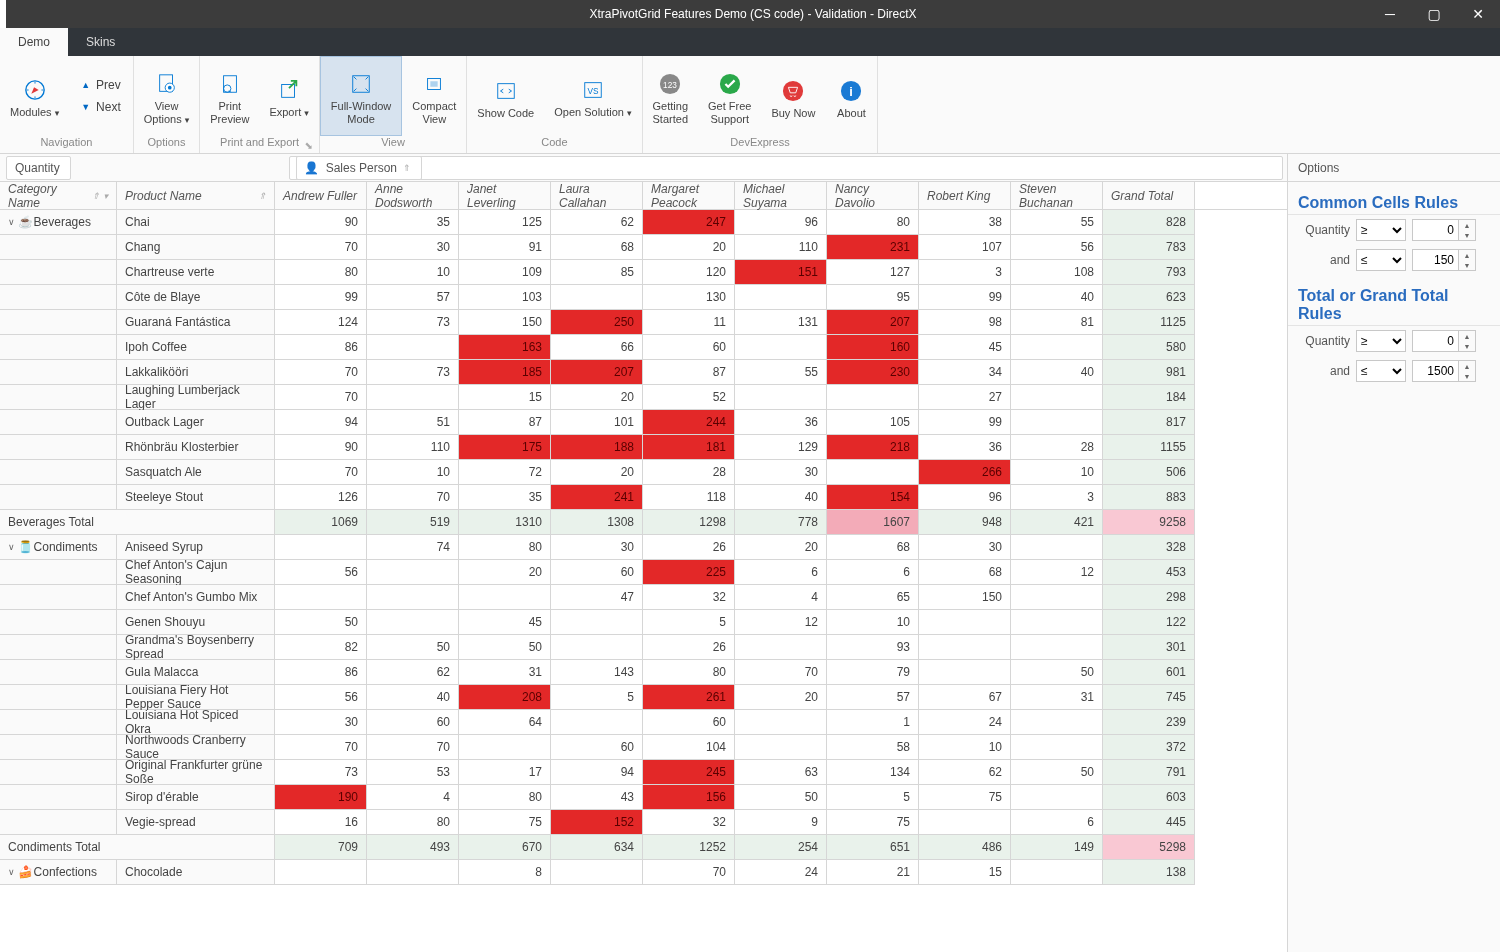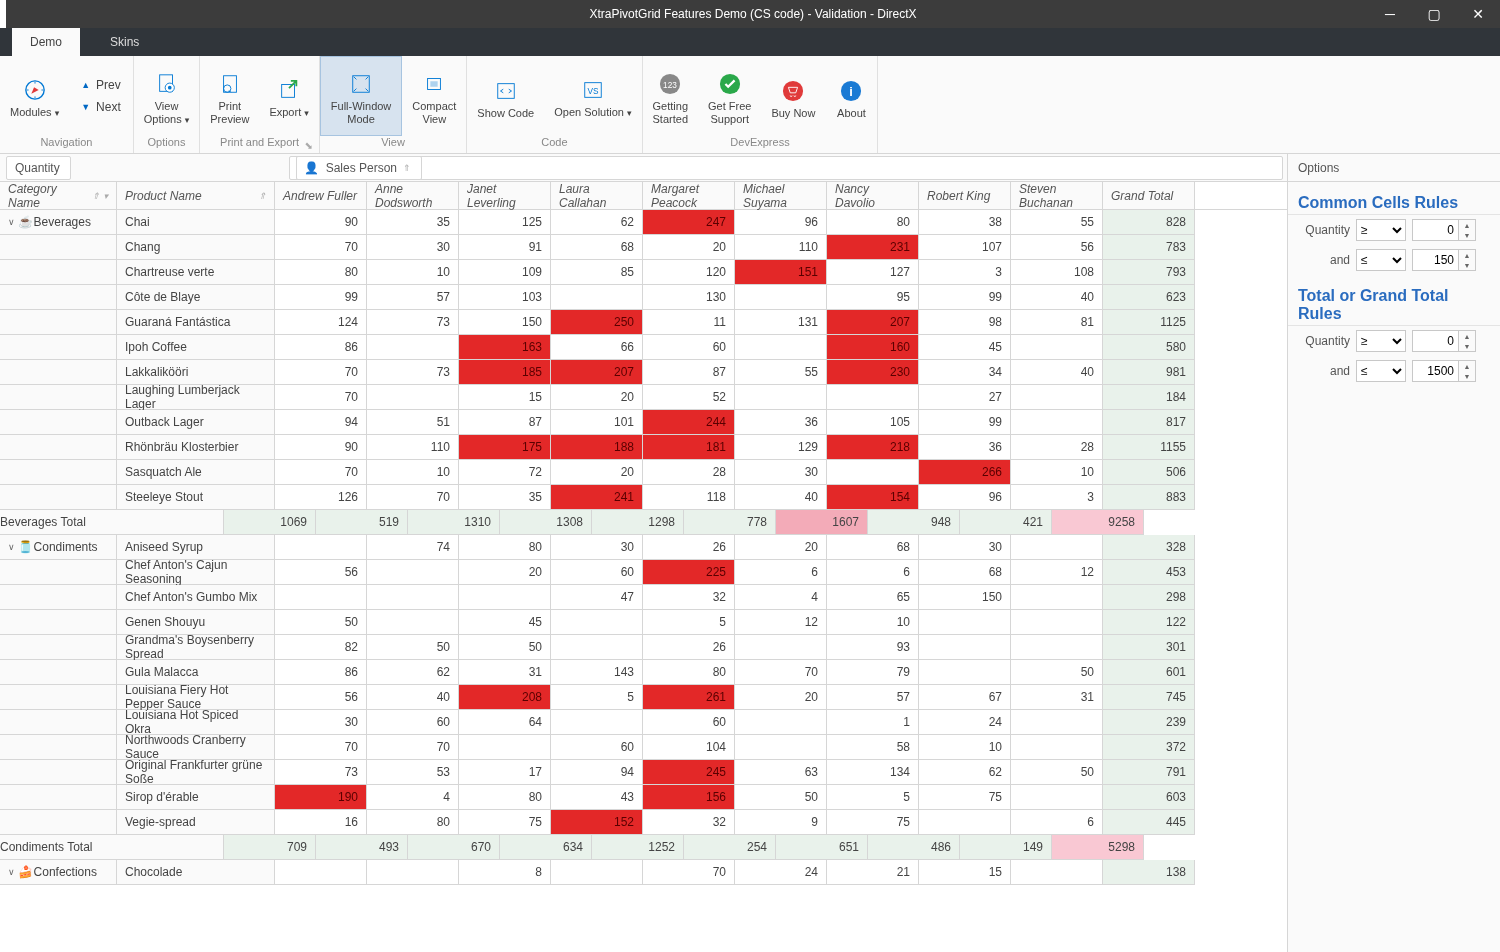--- a/index.html
+++ b/index.html
@@ -4,21 +4,21 @@
 <style>
   * { box-sizing: border-box; margin: 0; padding: 0; }
   body { font-family: "Segoe UI", Tahoma, sans-serif; font-size: 13px; color: #444; background: #fff; width: 1500px; height: 952px; overflow: hidden; display: flex; flex-direction: column; }
 
   
   .titlebar { height: 28px; background: #3c3c3c; color: #fff; display: flex; align-items: center; justify-content: center; position: relative; font-size: 12px; margin-left: 6px; }
   .titlebar .win-btns { position: absolute; right: 0; top: 0; height: 28px; display: flex; }
   .win-btn { width: 44px; height: 28px; display: flex; align-items: center; justify-content: center; color: #fff; font-size: 14px; cursor: pointer; }
 
   .tabstrip { height: 28px; background: #30353a; display: flex; align-items: stretch; }
-  .tab { padding: 0 18px; display: flex; align-items: center; color: #ddd; font-size: 12px; cursor: pointer; margin-left: 12px; }
+  .tab { padding: 0 18px; display: flex; align-items: center; color: #ddd; font-size: 12px; cursor: pointer; }
   .tab.active { background: #fafafa; color: #444; }
 
   
   .ribbon { height: 98px; background: #fafafa; border-bottom: 1px solid #d6d6d6; display: flex; position: relative; }
   .rgroup { border-right: 1px solid #e0e0e0; display: flex; flex-direction: column; height: 100%; }
   .rgroup .btns { display: flex; flex: 1; align-items: stretch; }
   .rgroup .cap { height: 17px; text-align: center; font-size: 11px; color: #888; }
   .rbtn { display: flex; flex-direction: column; align-items: center; justify-content: center; padding: 4px 10px 0; cursor: pointer; min-width: 52px; }
   .rbtn .ico { height: 28px; display: flex; align-items: center; justify-content: center; font-size: 22px; color: #0078d4; }
   .rbtn .lbl { font-size: 11px; text-align: center; line-height: 13px; color: #444; margin-top: 2px; }
@@ -43,21 +43,21 @@
   .cell.num { justify-content: flex-end; }
   .rows-body { flex: 1; overflow: auto; }
   .row { display: flex; height: 25px; }
   .cell.cat { width: 117px; background: #fafafa; color: #444; }
   .cell.prod { width: 158px; background: #fafafa; color: #444; }
   .cell.d { width: 92px; background: #fff; }
   .cell.red { background: #e32828; color: #5a0000; }
   .cell.gt { background: #e9f2eb; }
   .totrow .cell { background: #e9f2eb; }
   .totrow .cell.gt { background: #f9c8d3; padding-left: 44px; }
-  .totrow .labelcell { width: 224px; background: #fafafa; font-size: 12px; display: flex; align-items: center; border-right:1px solid #d6d6d6; border-bottom:1px solid #d6d6d6;}
+  .totrow .labelcell { width: 275px; background: #fafafa; font-size: 12px; display: flex; align-items: center; padding-left: 8px; border-right:1px solid #d6d6d6; border-bottom:1px solid #d6d6d6;}
   .chevron { font-size: 9px; color: #666; margin-right: 4px; }
 
   
   .opts { width: 212px; background: #fafafa; display: flex; flex-direction: column; }
   .opts .title { height: 28px; display: flex; align-items: center; padding: 0 10px; border-bottom: 1px solid #d6d6d6; font-size: 12px; color: #555; }
   .opts .sect { padding: 6px 10px 2px; font-weight: 700; color: #2a6cbf; font-size: 16px; border-bottom: 1px solid #e4e4e4; margin-top: 6px;}
   .opts .rule { display: flex; align-items: center; gap: 6px; padding: 4px 10px; font-size: 12px; color: #555; }
   .opts .rule .lab { width: 52px; text-align: right; }
   .opts select, .opts input { height: 22px; border: 1px solid #c8c8c8; background: #fff; font-size: 12px; }
   .opts select { width: 50px; }

